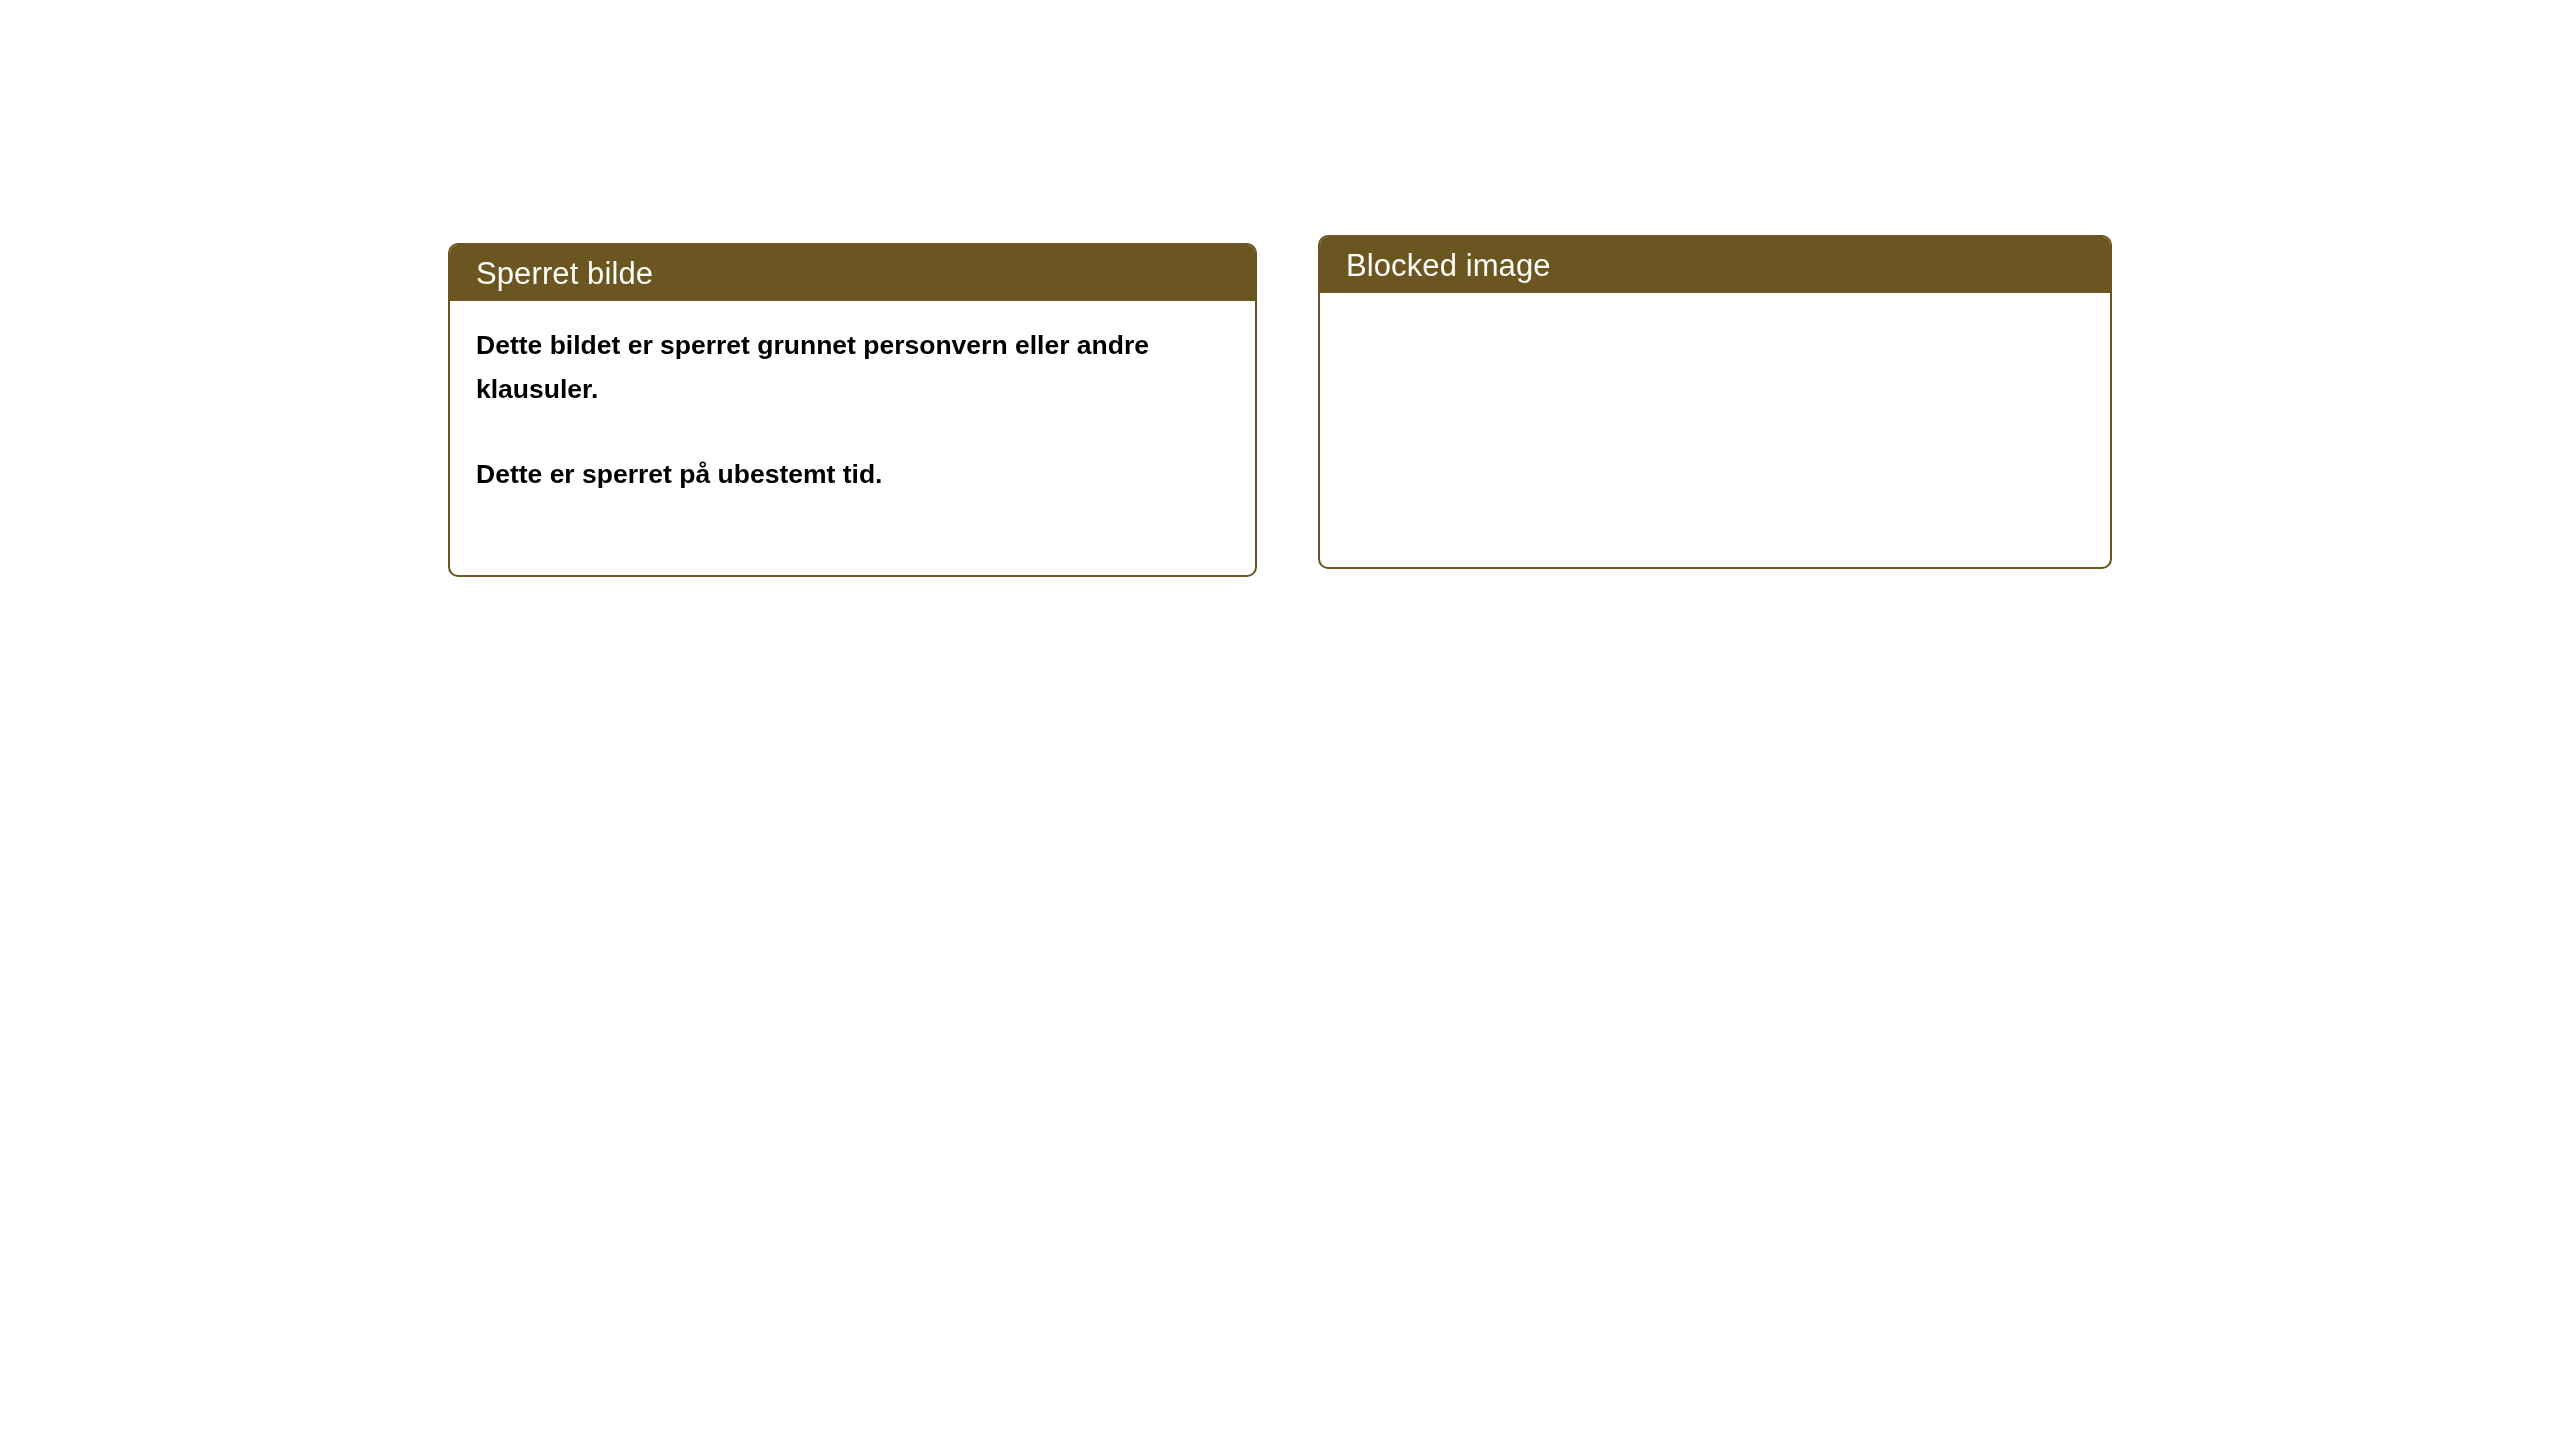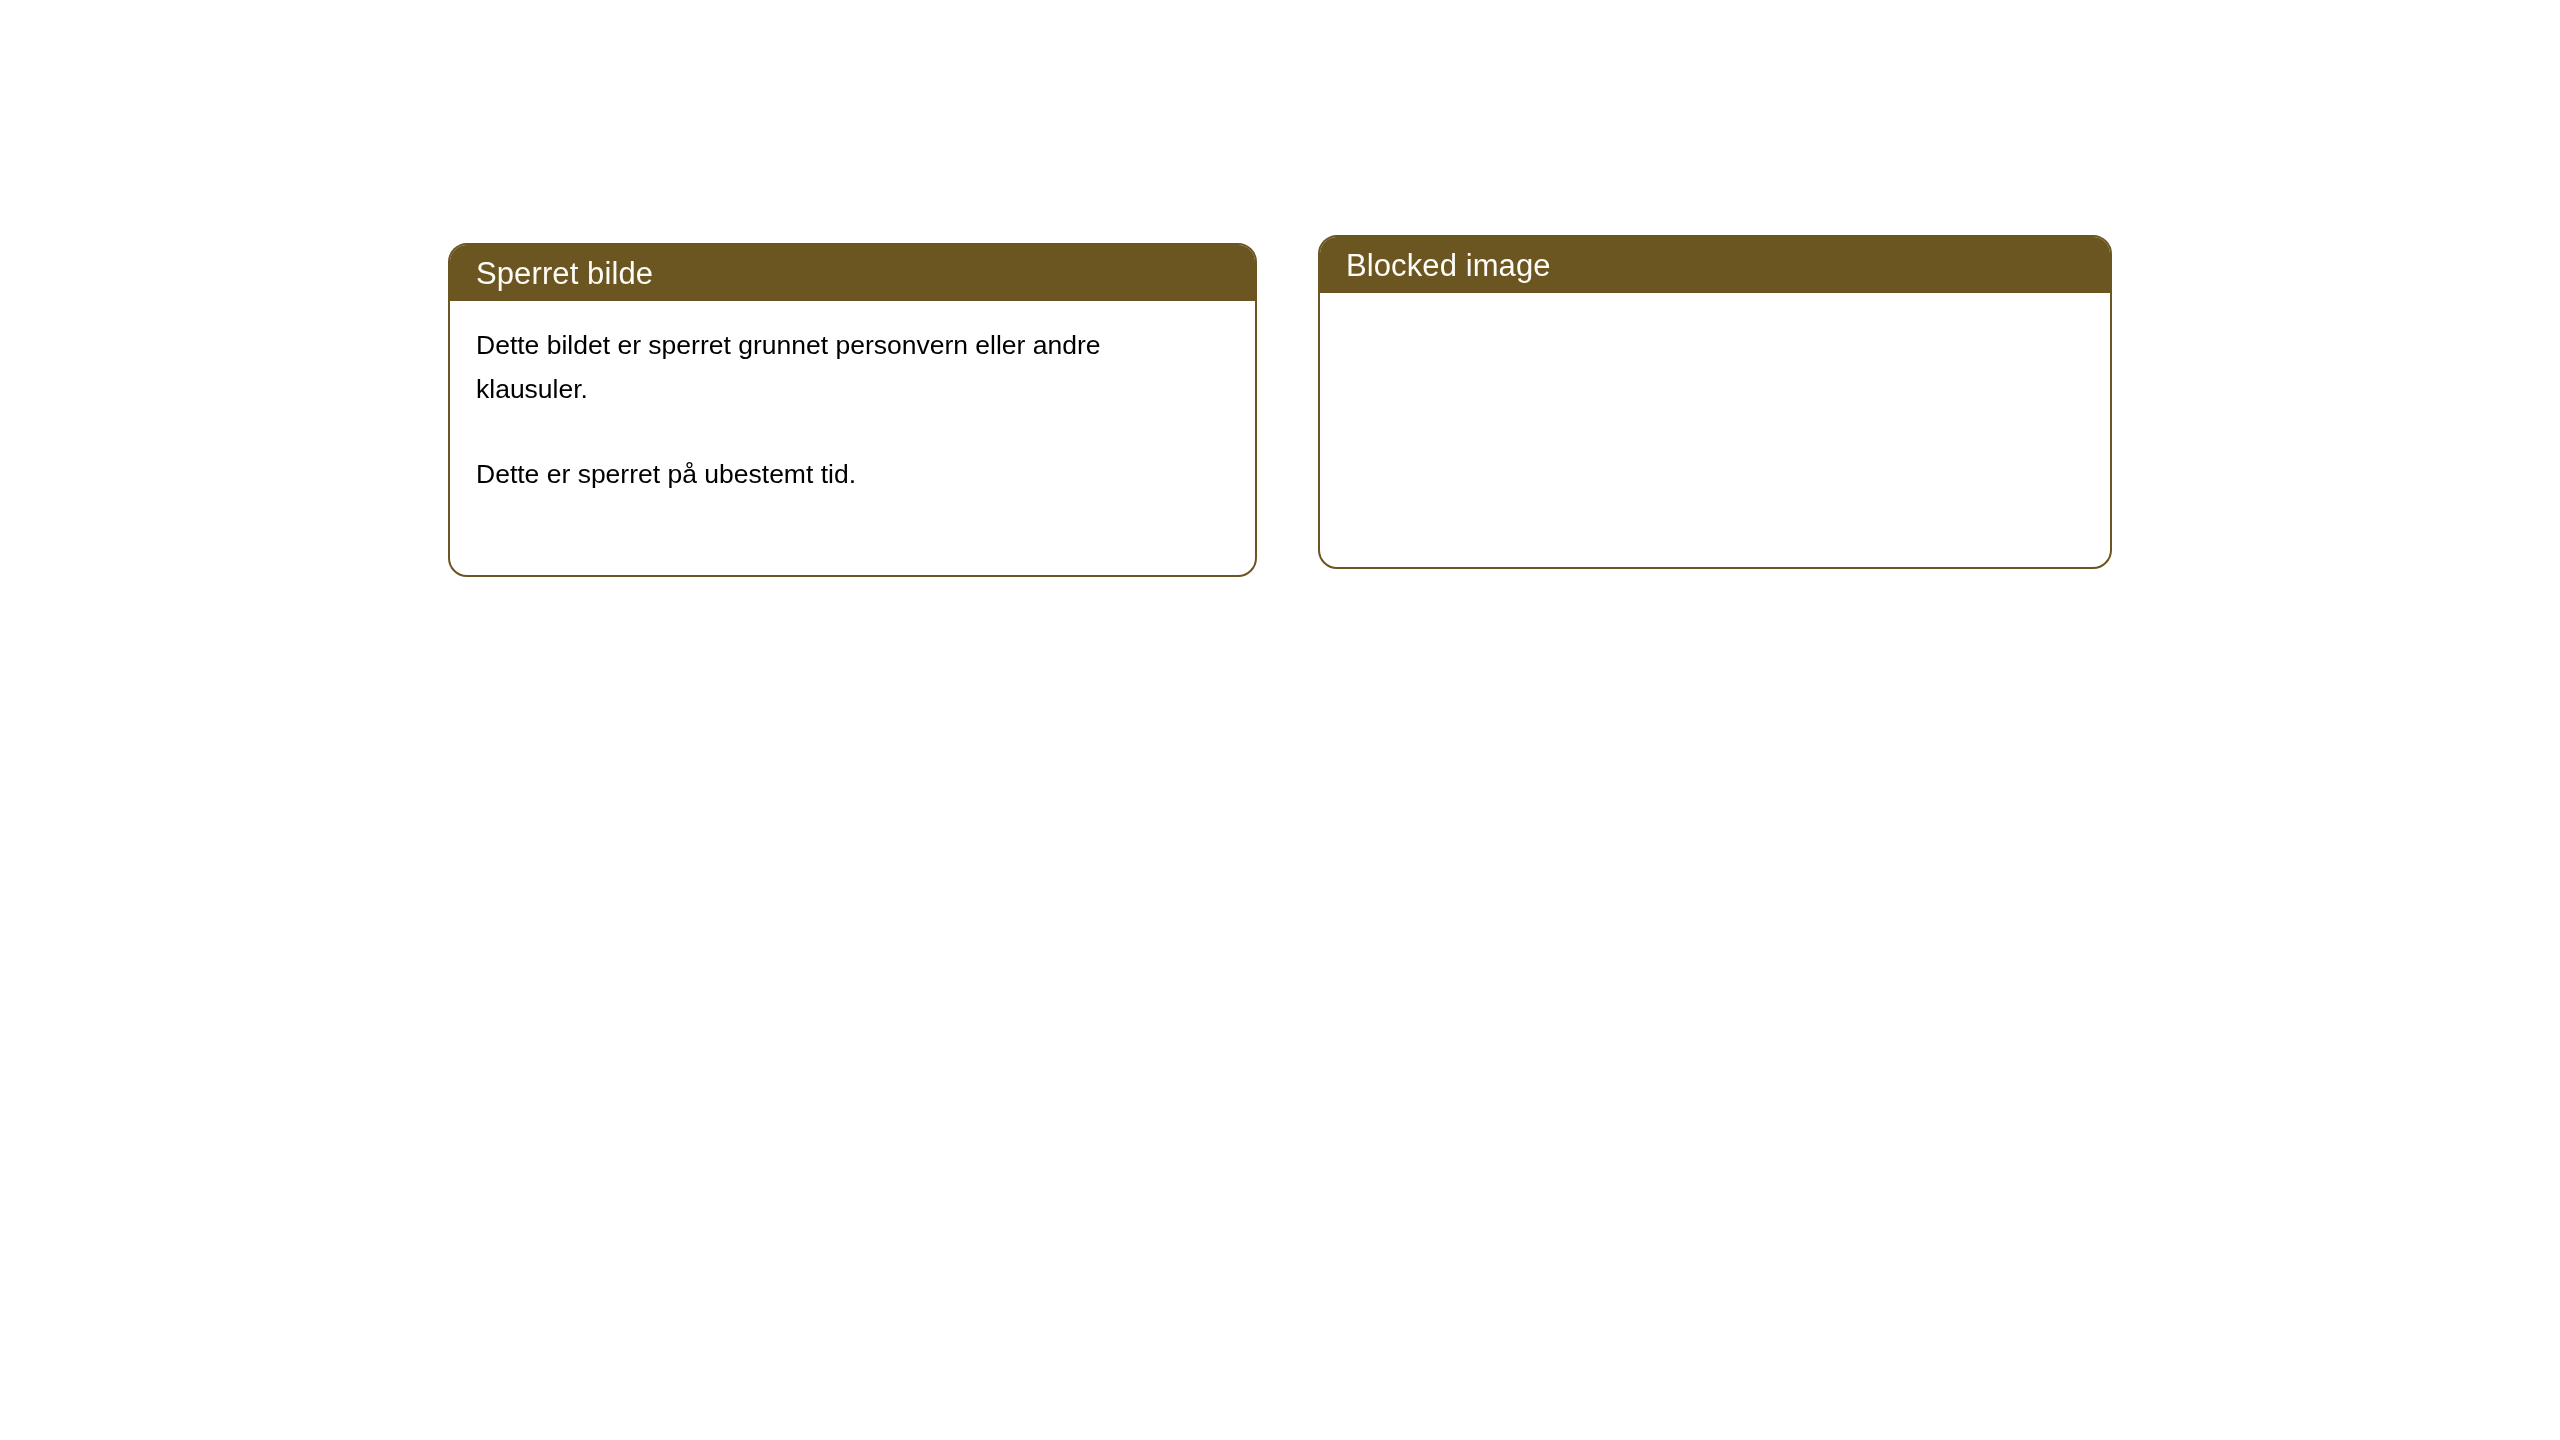--- a/index.html
+++ b/index.html
@@ -18,21 +18,21 @@
     position: relative;
     width: 2560px;
     height: 1440px;
   }
 
   .notice-card {
     position: absolute;
     box-sizing: border-box;
     background: #ffffff;
     border: 2px solid #6b5520;
-    border-radius: 19px;
+    border-radius: 10px;
     overflow: hidden;
   }
 
   .notice-card.card-no {
     left: 448px;
     top: 243px;
     width: 809px;
     height: 334px;
   }
 
@@ -65,21 +65,21 @@
   .card-body {
     box-sizing: border-box;
     padding: 22px 26px 0 26px;
     background: #ffffff;
   }
 
   .card-paragraph {
     color: #000000;
     font-size: 26.5px;
     line-height: 44px;
-    font-weight: 400;
+    font-weight: 700;
     margin: 0;
     max-width: 740px;
   }
 
   .card-paragraph + .card-paragraph {
     margin-top: 41px;
   }
 </style>
 </head>
 <body>

